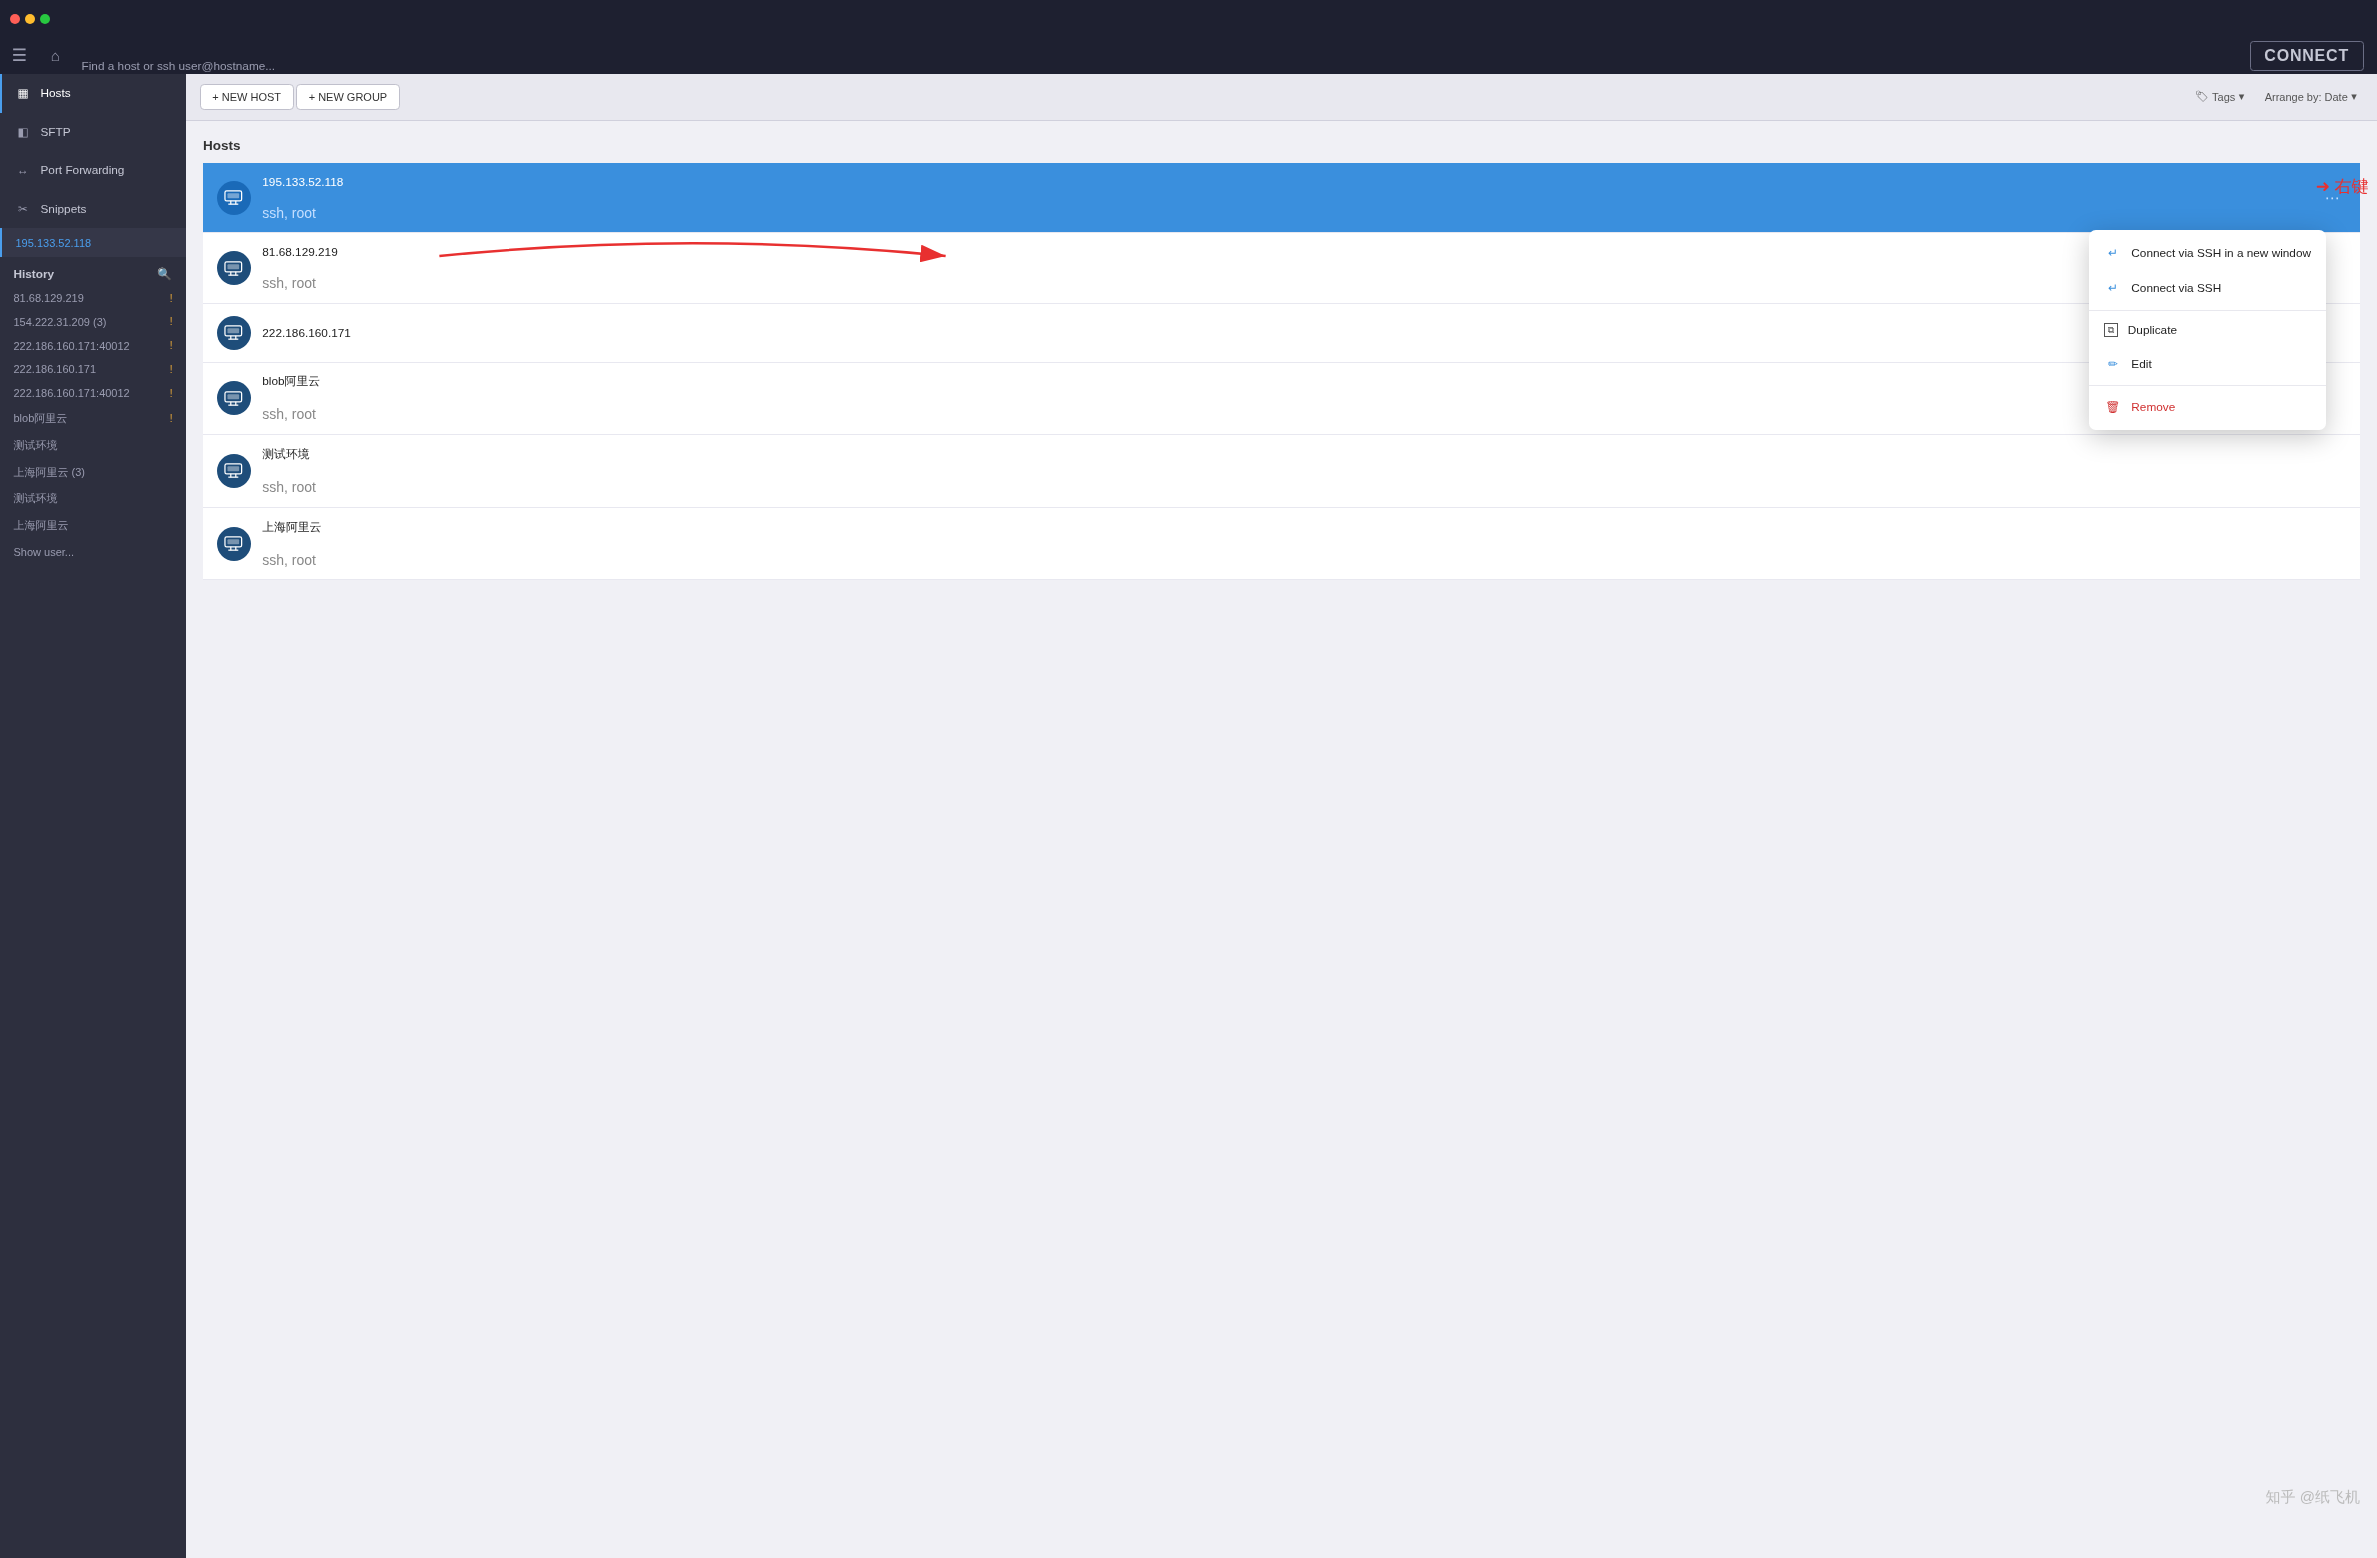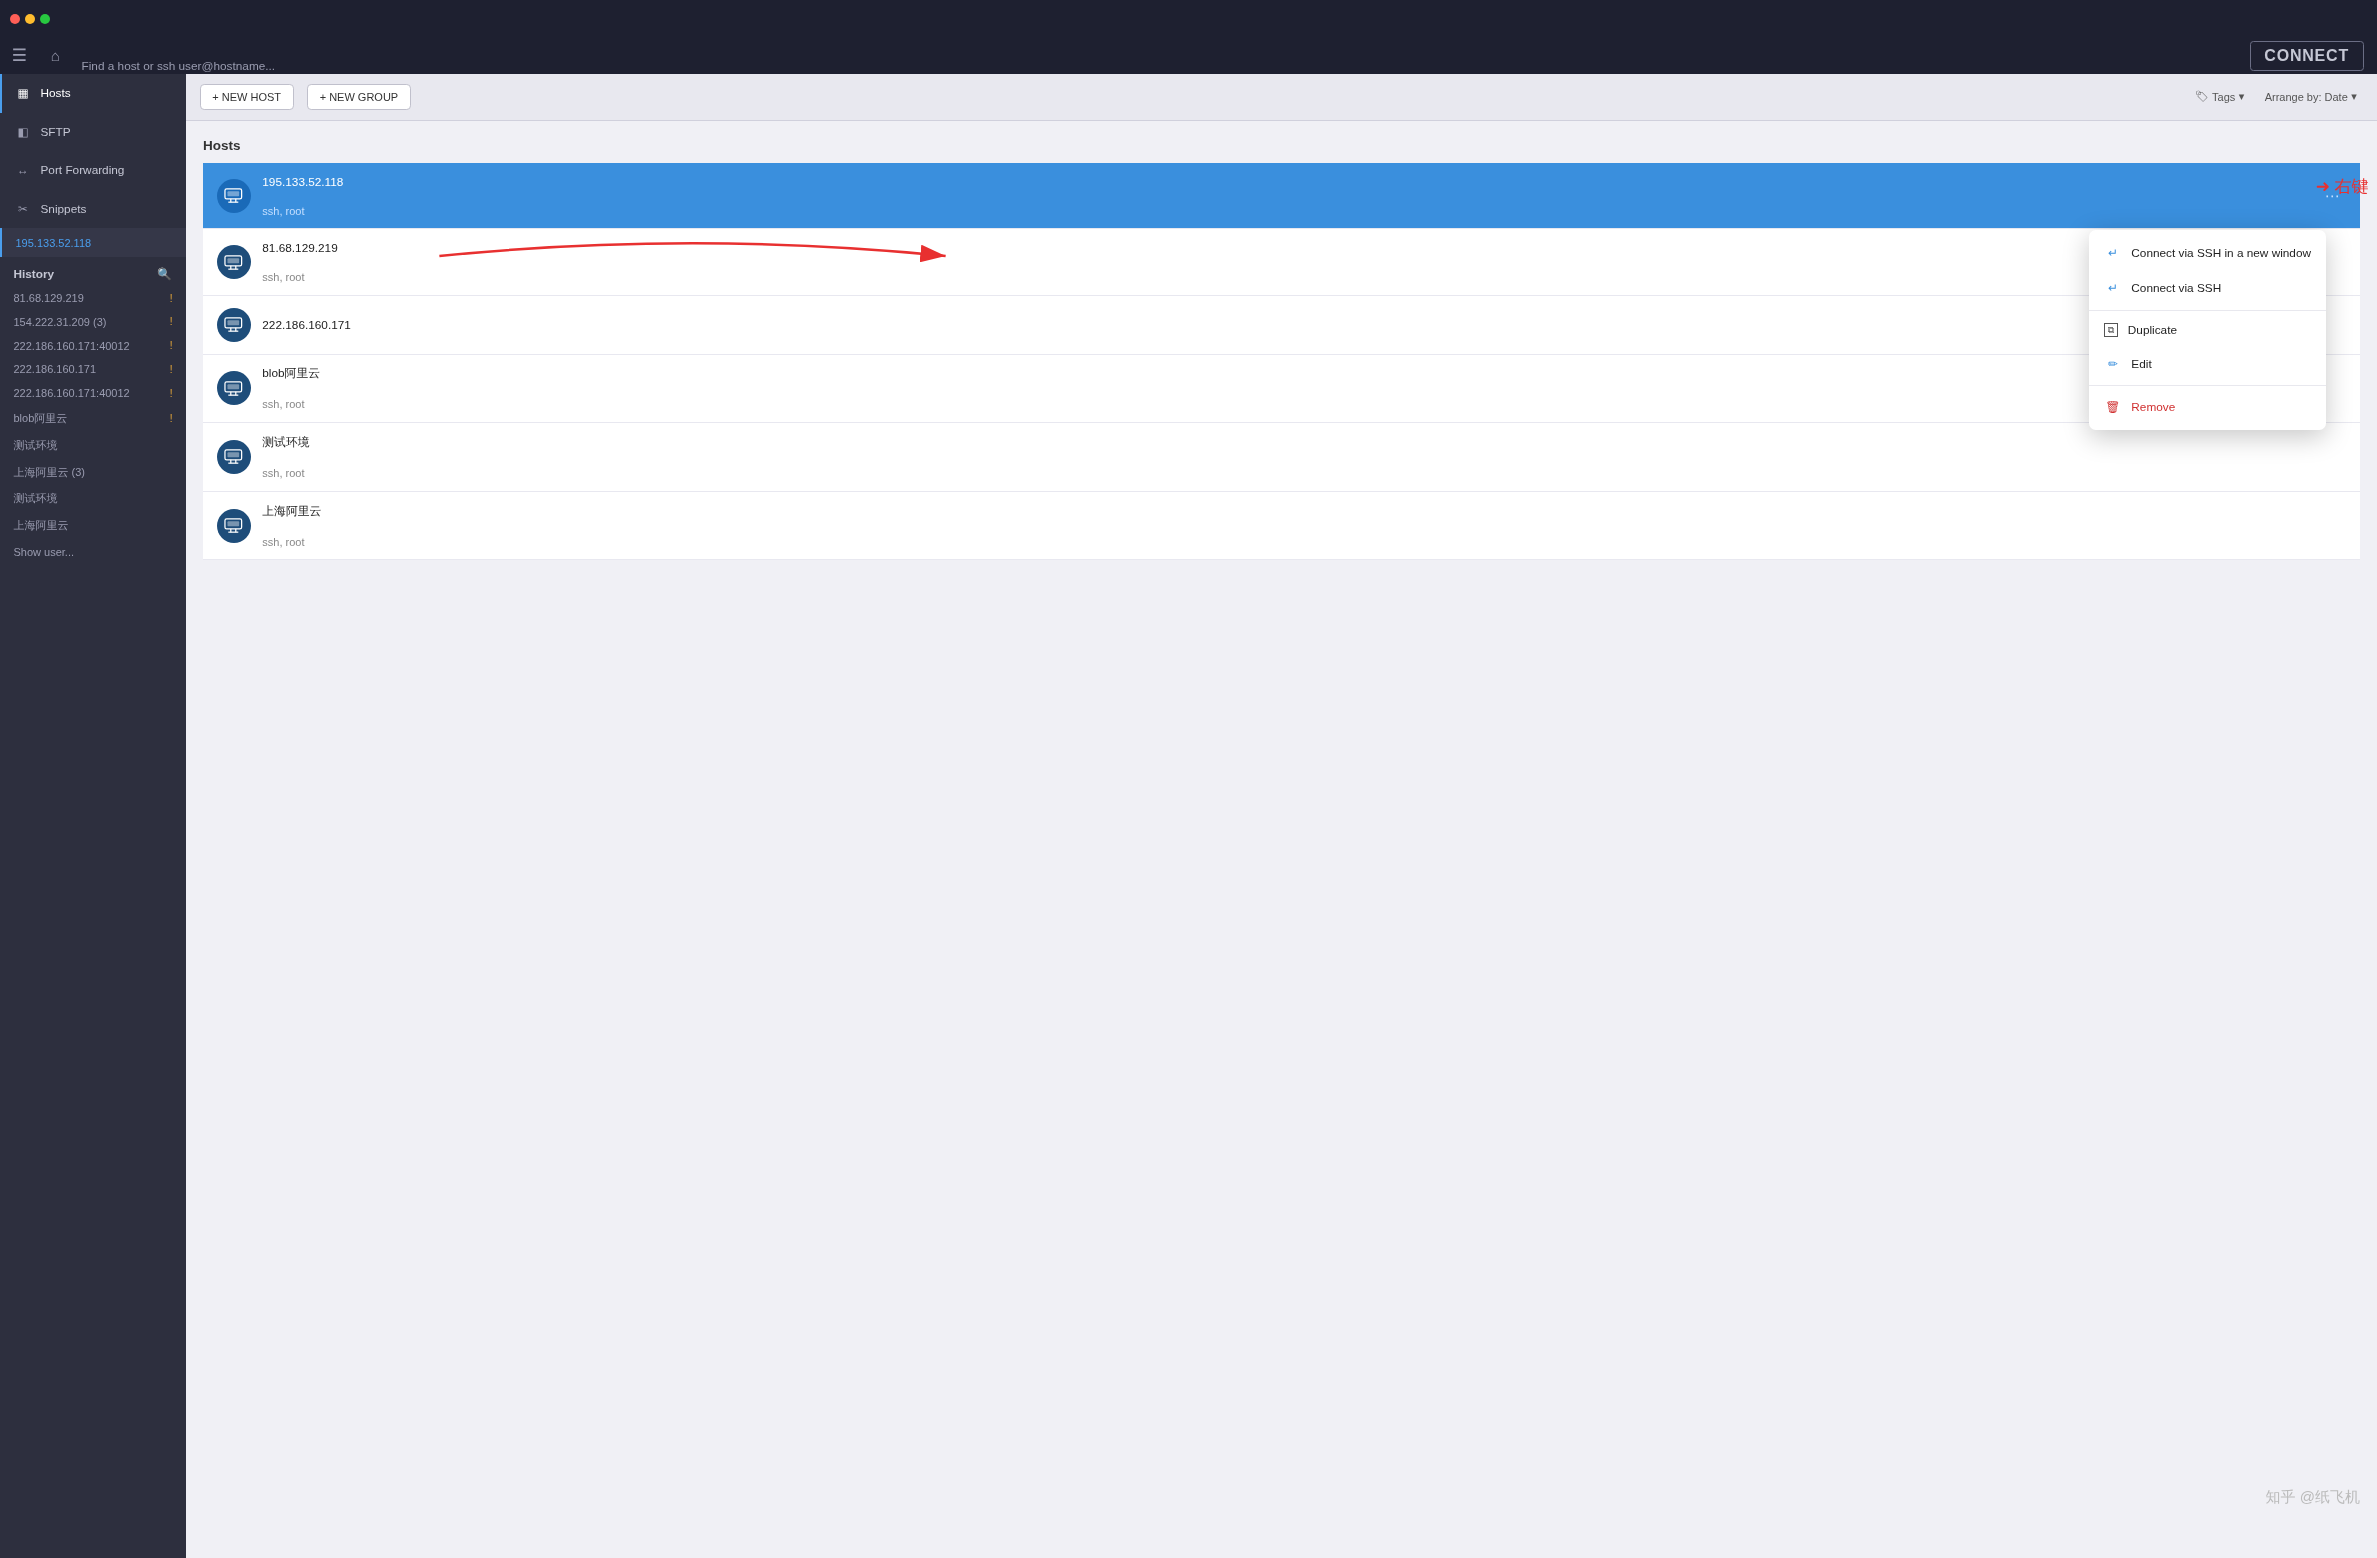--- a/index.html
+++ b/index.html
@@ -120,21 +120,21 @@
       flex-direction: column;
       overflow: hidden;
       position: relative;
     }
 
     .content-toolbar {
       background: #e8e8ef;
       padding: 10px 13.5px;
       display: flex;
       align-items: center;
-      gap: 13px;
+      gap: 2px;
       border-bottom: 0.8px solid #d0d0dc;
       flex-shrink: 0;
     }
     .new-btn {
       background: #fff;
       border: 0.8px solid #c0c0cc;
       color: #333;
       padding: 5.9px 11.8px;
       border-radius: 4.2px;
       font-size: 11px;
@@ -198,21 +198,21 @@
       align-items: center;
       justify-content: center;
       color: #fff;
       font-size: 13.5px;
       flex-shrink: 0;
     }
     .host-item.selected .host-avatar { background: #1a6ab8; }
 
     .host-info { flex: 1; }
     .host-name { font-size: 11.8px; font-weight: 500; color: #222; }
-    .host-sub { font-size: 11px; color: #888; margin-top: 16px; }
+    .host-sub { font-size: 14px; color: #888; margin-top: 16px; }
 
     .host-more-btn {
       color: #aaa;
       font-size: 15px;
       cursor: pointer;
       padding: 3.4px 6.8px;
     }
     .host-item.selected .host-more-btn { color: #c5dfff; }
 
     

